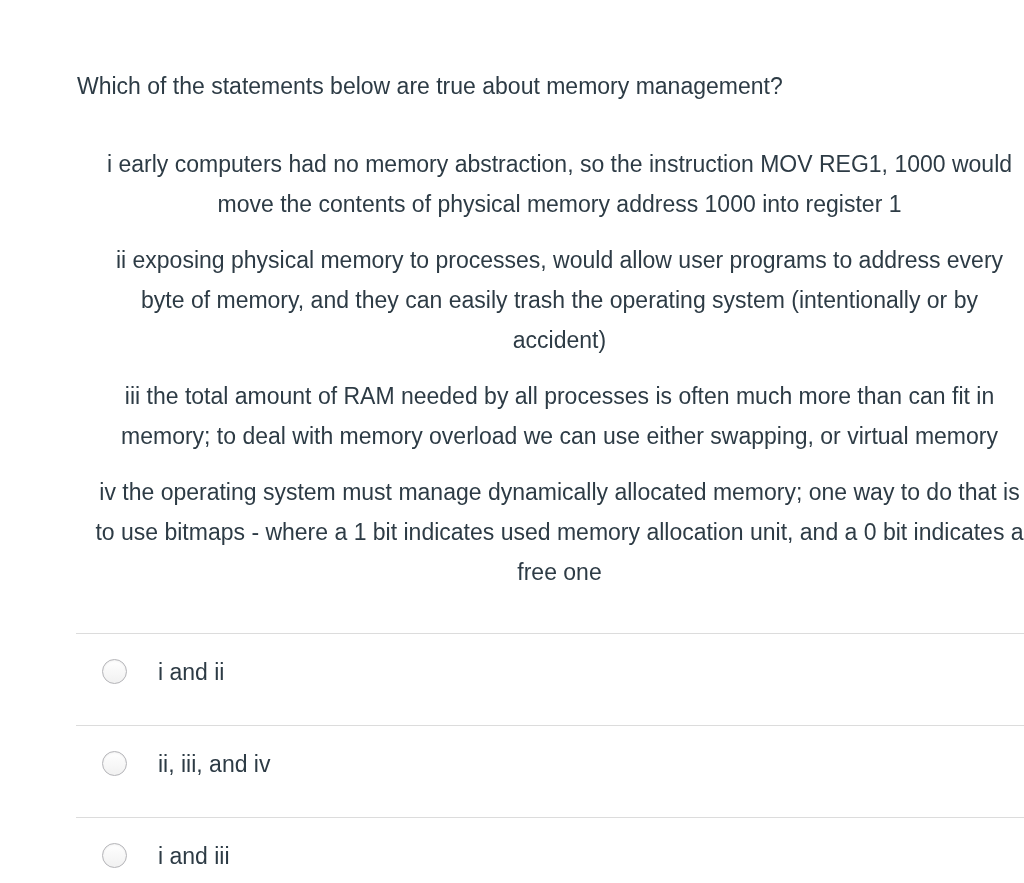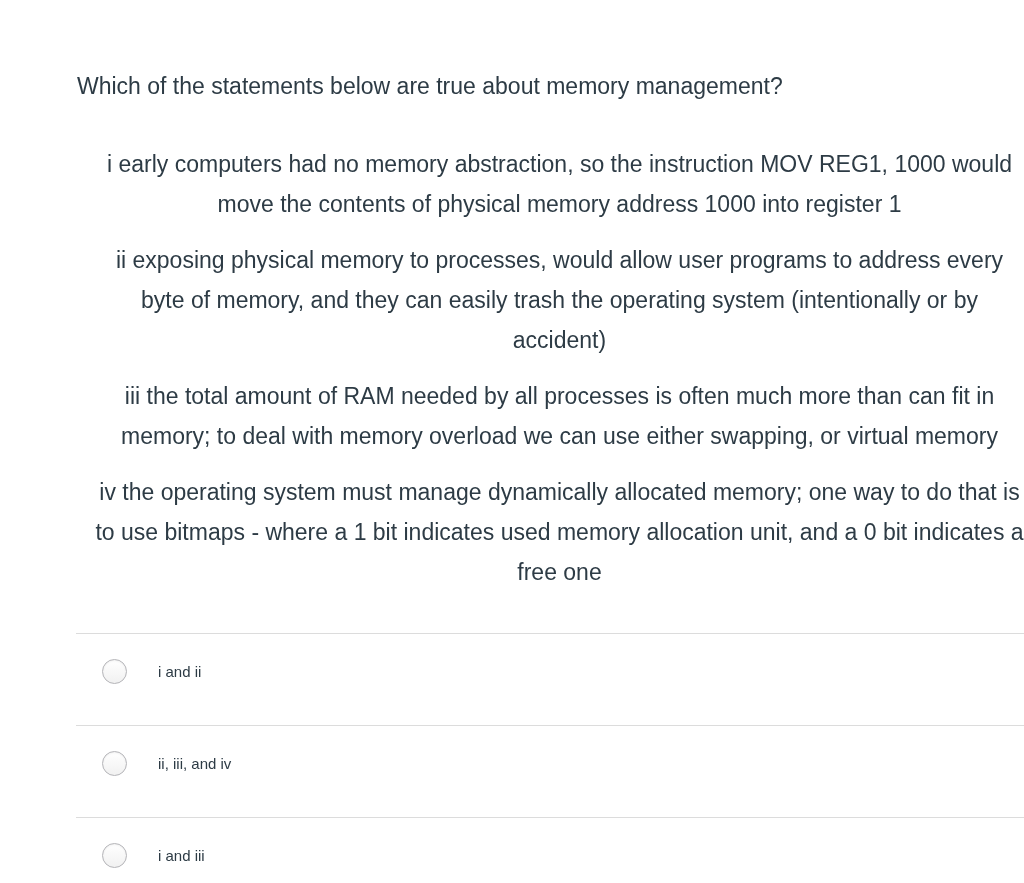--- a/index.html
+++ b/index.html
@@ -47,21 +47,21 @@
   .radio {
     width: 25px;
     height: 25px;
     border-radius: 50%;
     border: 1px solid #b4b4b8;
     background: linear-gradient(to bottom, #ffffff, #f1f1f1);
     box-shadow: inset 0 1px 2px rgba(0,0,0,0.06);
     flex: 0 0 auto;
   }
   .option-label {
-    font-size: 15px;
+    font-size: 23px;
     line-height: 40px;
     color: #2d3b45;
     margin-left: 15px;
     white-space: nowrap;
   }
 </style>
 </head>
 <body>
 
 <div class="question-container">

